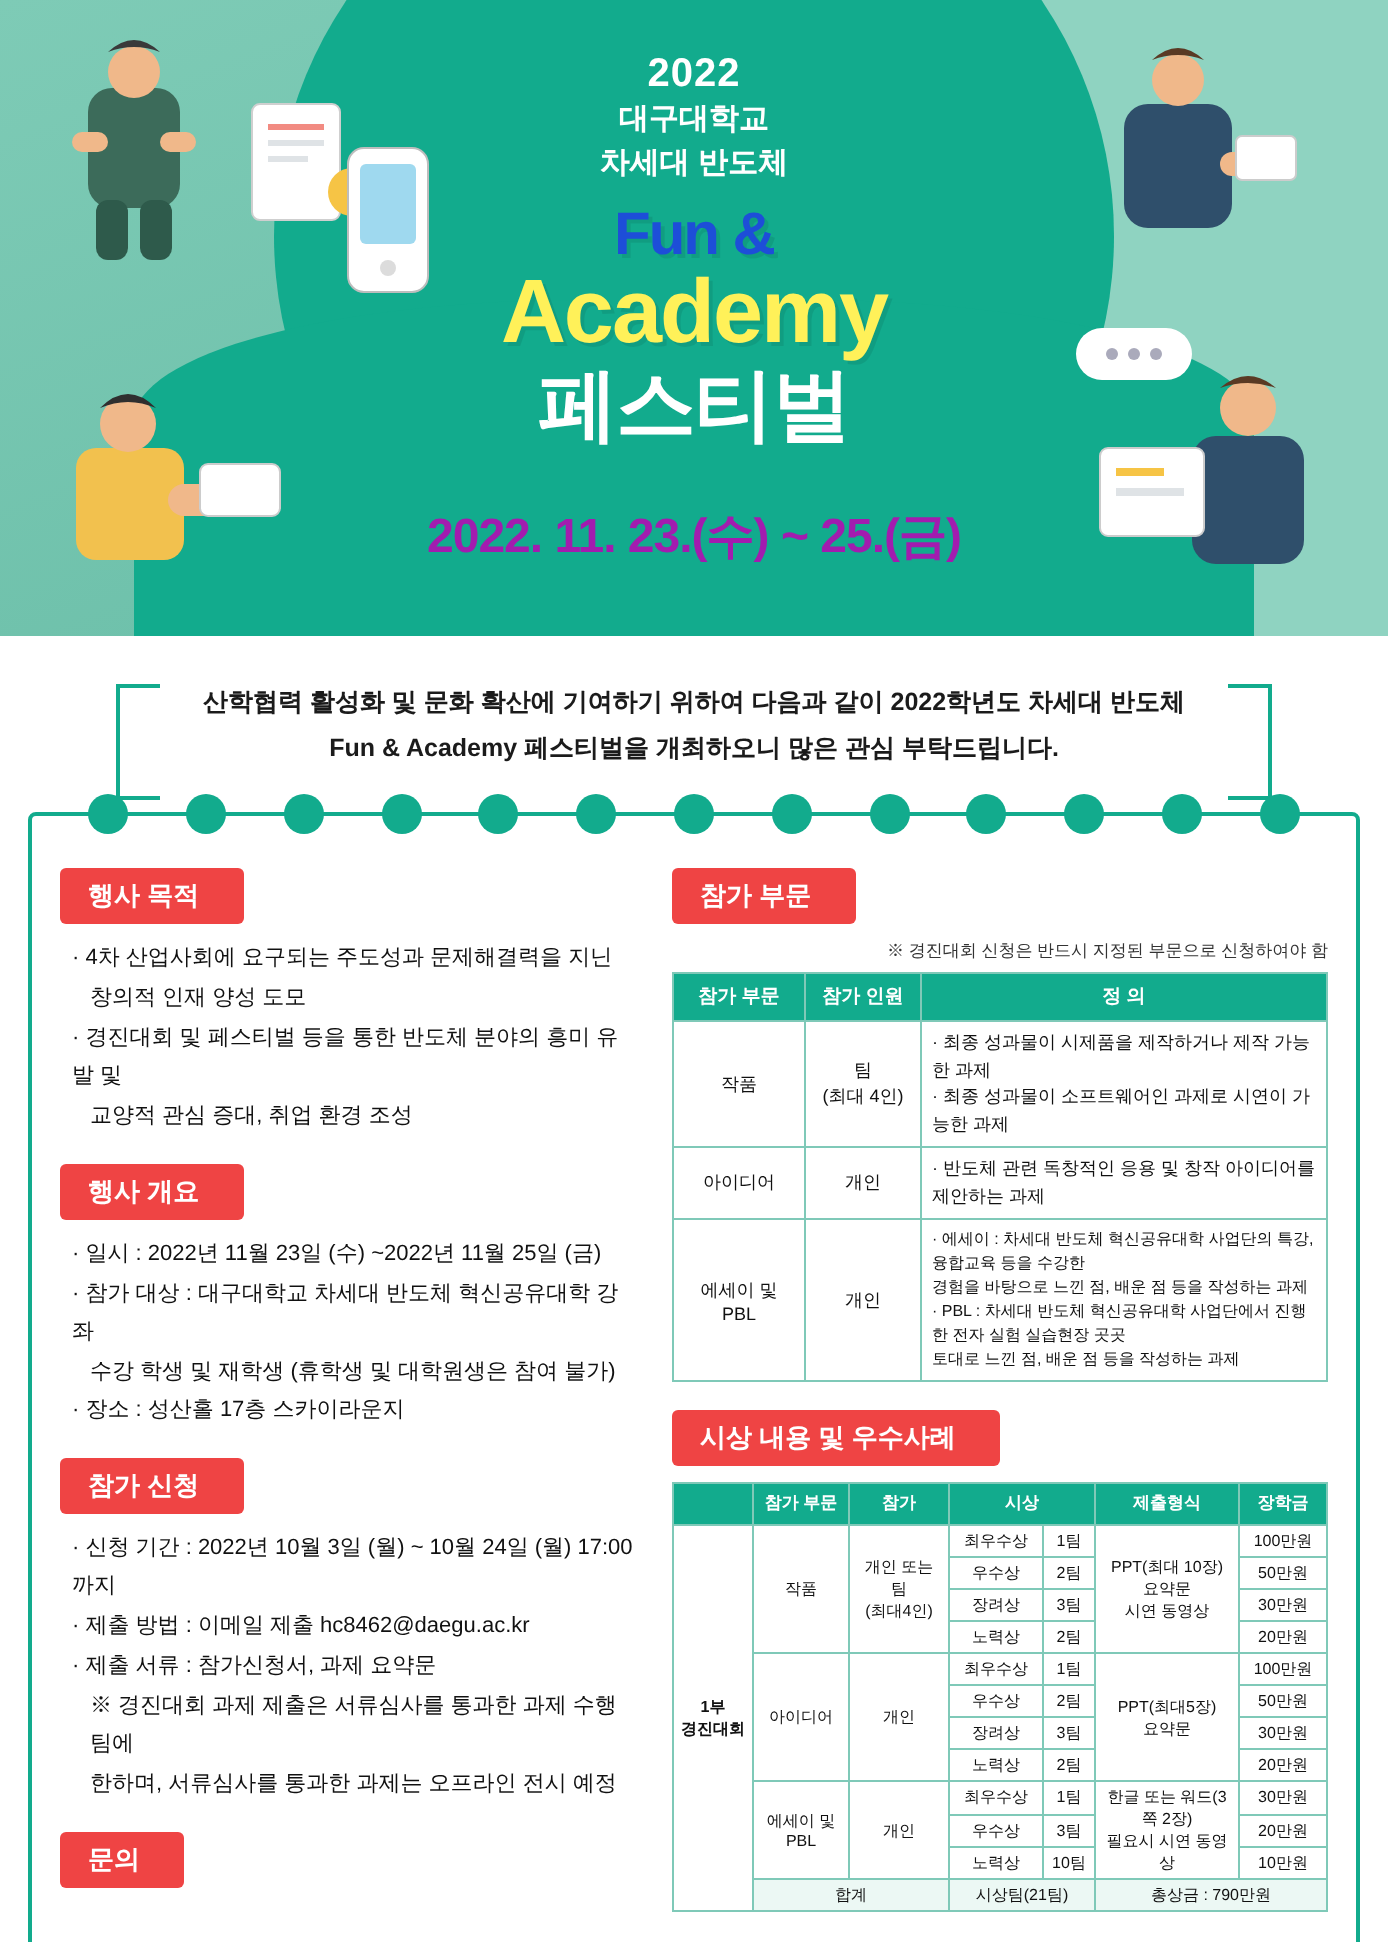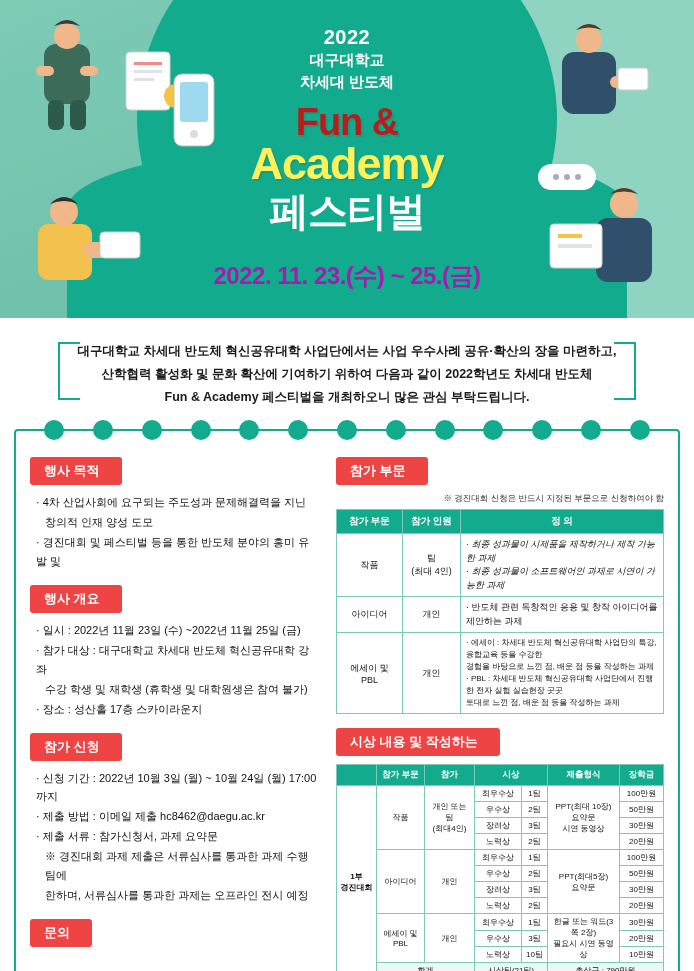--- a/index.html
+++ b/index.html
@@ -34,21 +34,21 @@
     background: #12ab8d;
     border-radius: 40% 40% 0 0 / 20% 20% 0 0;
   }
   .hero-inner {
     position: relative; z-index: 5;
     text-align: center; padding-top: 26px; color: #fff;
   }
   .hero-yr { font-size: 20px; font-weight: bold; letter-spacing: .5px; }
   .hero-sub { font-size: 15px; font-weight: bold; line-height: 1.45; }
   .hero-title-1 {
-    font-size: 38px; font-weight: bold; color: #b91c1c;
+    font-size: 30px; font-weight: bold; color: #1d4ed8;
     line-height: 1.02; margin-top: 10px; letter-spacing: -1px;
     text-shadow: 2px 2px 0 rgba(0,0,0,.08);
   }
   .hero-title-2 {
     font-size: 45px; font-weight: bold; color: #fff159;
     line-height: 1.02; letter-spacing: -1px;
     text-shadow: 2px 2px 0 rgba(0,0,0,.08);
   }
   .hero-title-3 {
     font-size: 40px; font-weight: bold; color: #ffffff;
@@ -185,21 +185,20 @@
     <div class="hero-title-1">Fun &amp;</div>
     <div class="hero-title-2">Academy</div>
     <div class="hero-title-3">페스티벌</div>
     <div class="hero-date">2022. 11. 23.(수) ~ 25.(금)</div>
   </div>
 </div>
 
 <div class="intro">
   <div class="brk brk-l"></div>
   <div class="brk brk-r"></div>
-  <p>대구대학교 차세대 반도체 혁신공유대학 사업단에서는 사업 우수사례 공유·확산의 장을 마련하고,</p>
   <p>산학협력 활성화 및 문화 확산에 기여하기 위하여 다음과 같이 2022학년도 차세대 반도체</p>
   <p>Fun &amp; Academy 페스티벌을 개최하오니 많은 관심 부탁드립니다.</p>
 </div>
 
 <div class="panel">
   <div class="dots">
     <span class="dot"></span>
     <span class="dot"></span>
     <span class="dot"></span>
     <span class="dot"></span>
@@ -217,20 +216,21 @@
   <div class="cols">
 
     <div class="col-l">
 
       <div class="blk">
         <div class="sec-head">행사 목적</div>
         <div class="sec-body">
           <div>· 4차 산업사회에 요구되는 주도성과 문제해결력을 지닌</div>
           <div class="ind">창의적 인재 양성 도모</div>
           <div>· 경진대회 및 페스티벌 등을 통한 반도체 분야의 흥미 유발 및</div>
+          <div class="ind">교양적 관심 증대, 취업 환경 조성</div>
         </div>
       </div>
 
       <div class="blk">
         <div class="sec-head">행사 개요</div>
         <div class="sec-body">
           <div>· 일시 : 2022년 11월 23일 (수) ~2022년 11월 25일 (금)</div>
           <div>· 참가 대상 : 대구대학교 차세대 반도체 혁신공유대학 강좌</div>
           <div class="ind">수강 학생 및 재학생 (휴학생 및 대학원생은 참여 불가)</div>
           <div>· 장소 : 성산홀 17층 스카이라운지</div>
@@ -264,42 +264,42 @@
           <tbody>
               <tr>
             <th style="width:66px;">참가 부문</th>
             <th style="width:58px;">참가 인원</th>
             <th>정   의</th>
           </tr>
           <tr>
             <td class="c">작품</td>
             <td class="c" style="white-space:pre-line;">팀
 (최대 4인)</td>
-            <td class="lft" style="white-space:pre-line;font-style:italic;">· 최종 성과물이 시제품을 제작하거나 제작 가능한 과제
+            <td class="lft" style="white-space:pre-line;">· 최종 성과물이 시제품을 제작하거나 제작 가능한 과제
 · 최종 성과물이 소프트웨어인 과제로 시연이 가능한 과제</td>
           </tr>
           <tr>
             <td class="c">아이디어</td>
             <td class="c">개인</td>
             <td class="lft">· 반도체 관련 독창적인 응용 및 창작 아이디어를 제안하는 과제</td>
           </tr>
           <tr>
             <td class="c">에세이 및 PBL</td>
             <td class="c">개인</td>
             <td class="lft" style="white-space:pre-line;font-size:8px;margin-top:36px;">· 에세이 : 차세대 반도체 혁신공유대학 사업단의 특강, 융합교육 등을 수강한
   경험을 바탕으로 느낀 점, 배운 점 등을 작성하는 과제
 · PBL : 차세대 반도체 혁신공유대학 사업단에서 진행한 전자 실험 실습현장 곳곳
   토대로 느낀 점, 배운 점 등을 작성하는 과제</td>
           </tr>
         </tbody>
           </table>
       </div>
 
       <div class="blk">
-        <div class="sec-head">시상 내용 및 작성하는</div>
+        <div class="sec-head">시상 내용 및 우수사례</div>
         <table class="tb2">
           <tbody>
               <tr>
             <th style="width:40px;"></th>
             <th style="width:48px;">참가 부문</th>
             <th style="width:50px;">참가</th>
             <th colspan="2">시상</th>
             <th style="width:72px;">제출형식</th>
             <th style="width:44px;">장학금</th>
           </tr>

